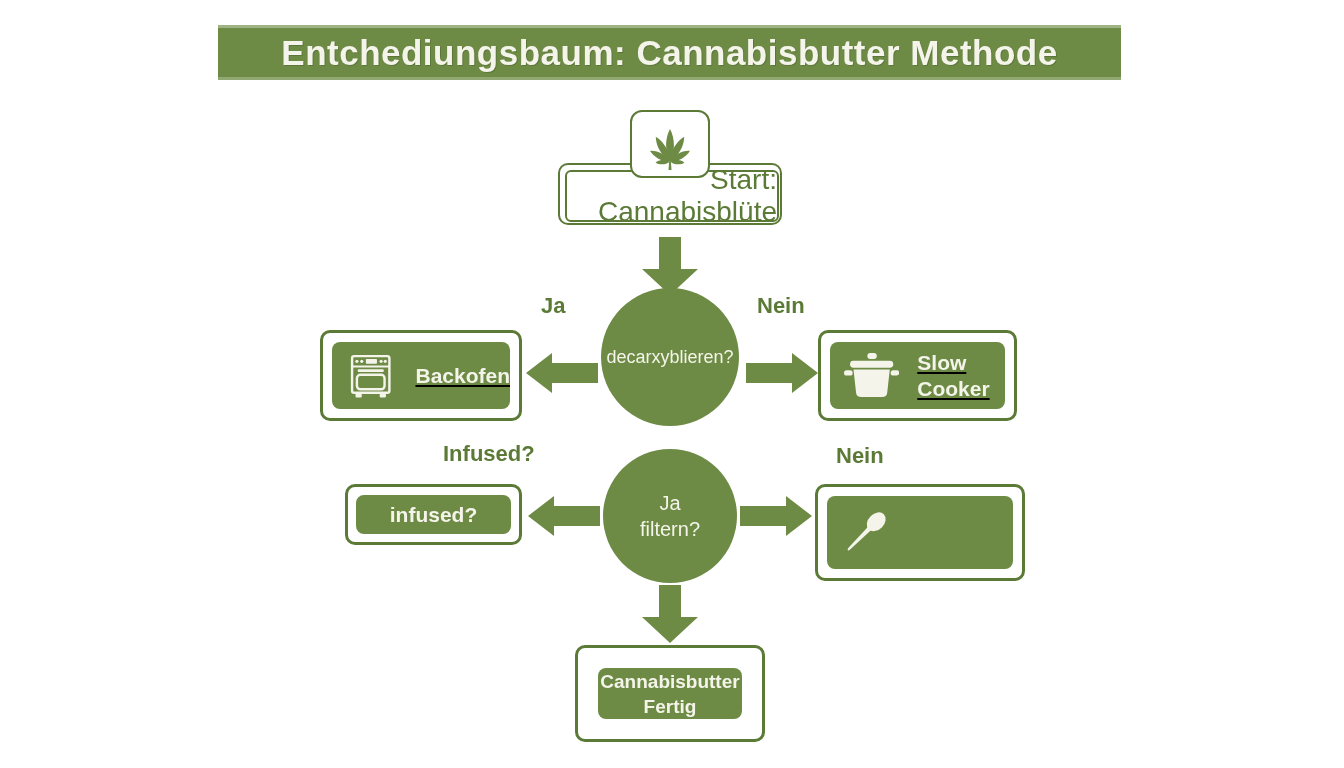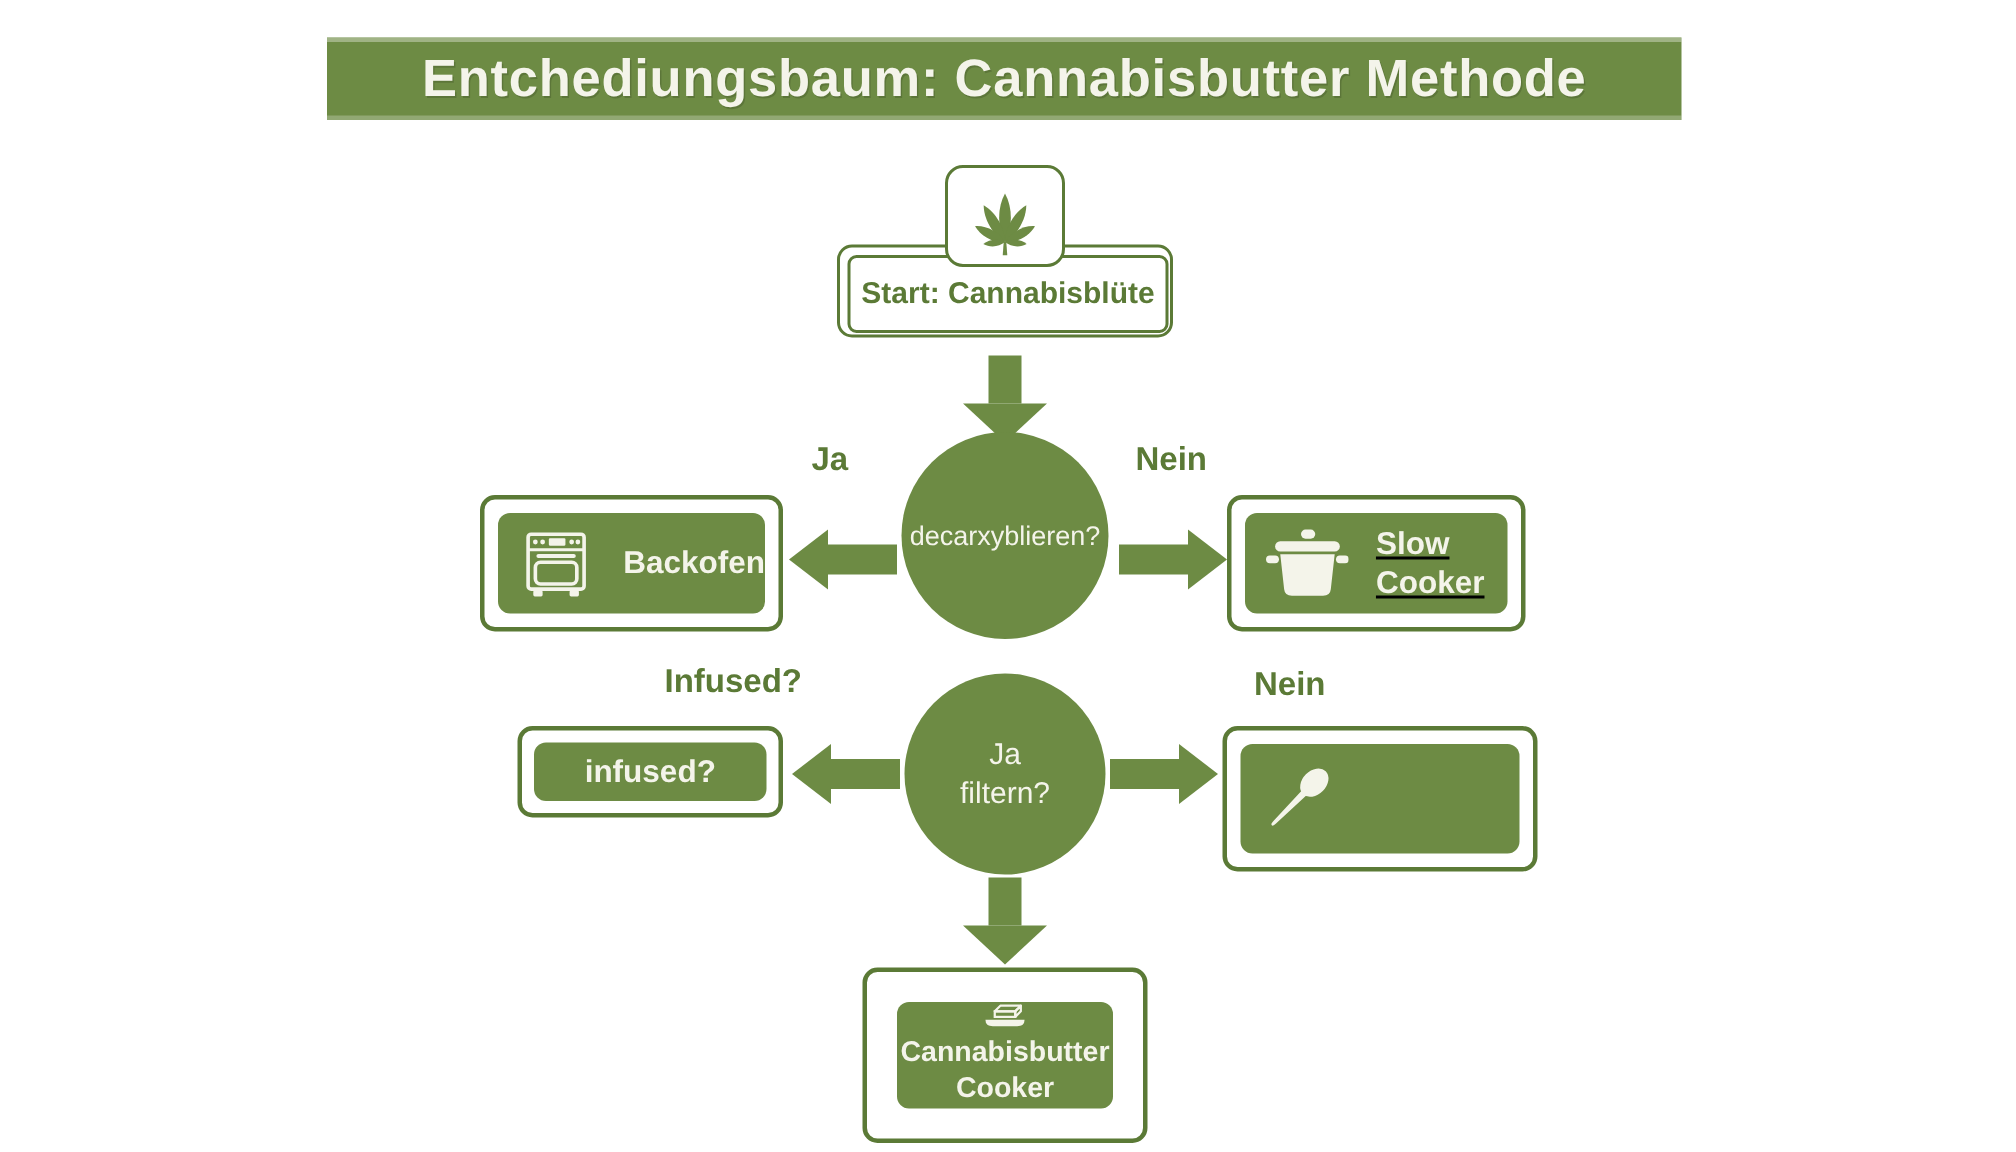--- a/index.html
+++ b/index.html
@@ -30,21 +30,21 @@
     border:2.5px solid var(--green-dark);border-radius:12px;z-index:2;
     display:flex;align-items:center;justify-content:center;color:var(--green);
   }
   .start-box{
     left:558px;top:163px;width:224px;height:62px;background:#fff;
     border:2.5px solid var(--green-dark);border-radius:10px;z-index:1;padding:5px;
   }
   .start-inner{
     width:100%;height:100%;border:2px solid var(--green-dark);border-radius:6px;
     display:flex;align-items:center;justify-content:center;
-    color:var(--green-dark);font-weight:bold;font-size:20px;
+    color:var(--green-dark);font-weight:normal;font-size:28px;text-align:right;
   }
 
   
   .v-arrow{display:flex;flex-direction:column;align-items:center;width:56px;}
   .v-arrow .shaft{width:22px;height:32px;background:var(--green);}
   .v-arrow .head{width:0;height:0;border-left:28px solid transparent;border-right:28px solid transparent;border-top:26px solid var(--green);}
   .h-arrow{display:flex;align-items:center;height:40px;}
   .h-arrow .shaft{width:46px;height:20px;background:var(--green);}
   .h-arrow .head-left{width:0;height:0;border-top:20px solid transparent;border-bottom:20px solid transparent;border-right:26px solid var(--green);}
   .h-arrow .head-right{width:0;height:0;border-top:20px solid transparent;border-bottom:20px solid transparent;border-left:26px solid var(--green);}
@@ -59,25 +59,25 @@
   .decision2{left:603px;top:449px;width:134px;height:134px;font-size:20px;line-height:1.3;}
 
   .branch-label{color:var(--green-dark);font-weight:bold;font-size:22px;}
 
   
   .result-box{background:#fff;border:3px solid var(--green-dark);border-radius:10px;padding:9px;}
   .result-inner{
     width:100%;height:100%;background:var(--green);border-radius:8px;
     display:flex;align-items:center;color:var(--text-light);font-weight:bold;
   }
-  .box-backofen{left:320px;top:330px;width:202px;height:91px;}
+  .box-backofen{left:320px;top:330px;width:202px;height:91px;text-decoration:underline;}
   .box-slowcooker{left:818px;top:330px;width:199px;height:91px;text-decoration:underline;}
   .box-infused{left:345px;top:484px;width:177px;height:61px;padding:8px;}
   .box-infusierte{left:815px;top:484px;width:210px;height:97px;}
-  .box-final{left:575px;top:645px;width:190px;height:117px;padding:20px;}
+  .box-final{left:575px;top:645px;width:190px;height:97px;padding:20px;}
 
   .box-backofen .result-inner svg{margin-left:18px;}
   .box-backofen .label{font-size:21px;margin-left:24px;}
   .box-slowcooker .result-inner svg{margin-left:14px;}
   .box-slowcooker .label{font-size:21px;margin-left:18px;width:92px;line-height:1.2;}
   .box-infused .result-inner{justify-content:center;font-size:21px;}
   .box-infusierte .result-inner svg{margin-left:10px;flex:none;}
   .box-infusierte .label{font-size:19px;line-height:1.3;text-align:center;flex:1;margin-right:6px;}
   .box-final .result-inner{flex-direction:column;justify-content:center;font-size:19px;line-height:1.3;text-align:center;}
   .box-final .result-inner svg{margin-bottom:3px;}
@@ -200,17 +200,17 @@
 
   <div class="abs result-box box-final">
     <div class="result-inner">
       <svg viewBox="0 0 52 30" width="48" height="28" aria-hidden="true" fill="currentColor">
         <path d="M15 10 L21 4 L43 4 L37 10 Z" fill="none" stroke="currentColor" stroke-width="2.4" stroke-linejoin="round"></path>
         <rect x="15" y="10" width="22" height="6" fill="none" stroke="currentColor" stroke-width="2.4"></rect>
         <path d="M37 10 L43 4 L43 10 L37 16 Z" fill="none" stroke="currentColor" stroke-width="2.4" stroke-linejoin="round"></path>
         <path d="M5 19 L47 19 Q47 26 39 26 L13 26 Q5 26 5 19 Z"></path>
       </svg>
       <span class="line">Cannabisbutter</span>
-      <span class="line">Cooker</span>
+      <span class="line">Fertig</span>
     </div>
   </div>
 
 </div>
 
 </body></html>

